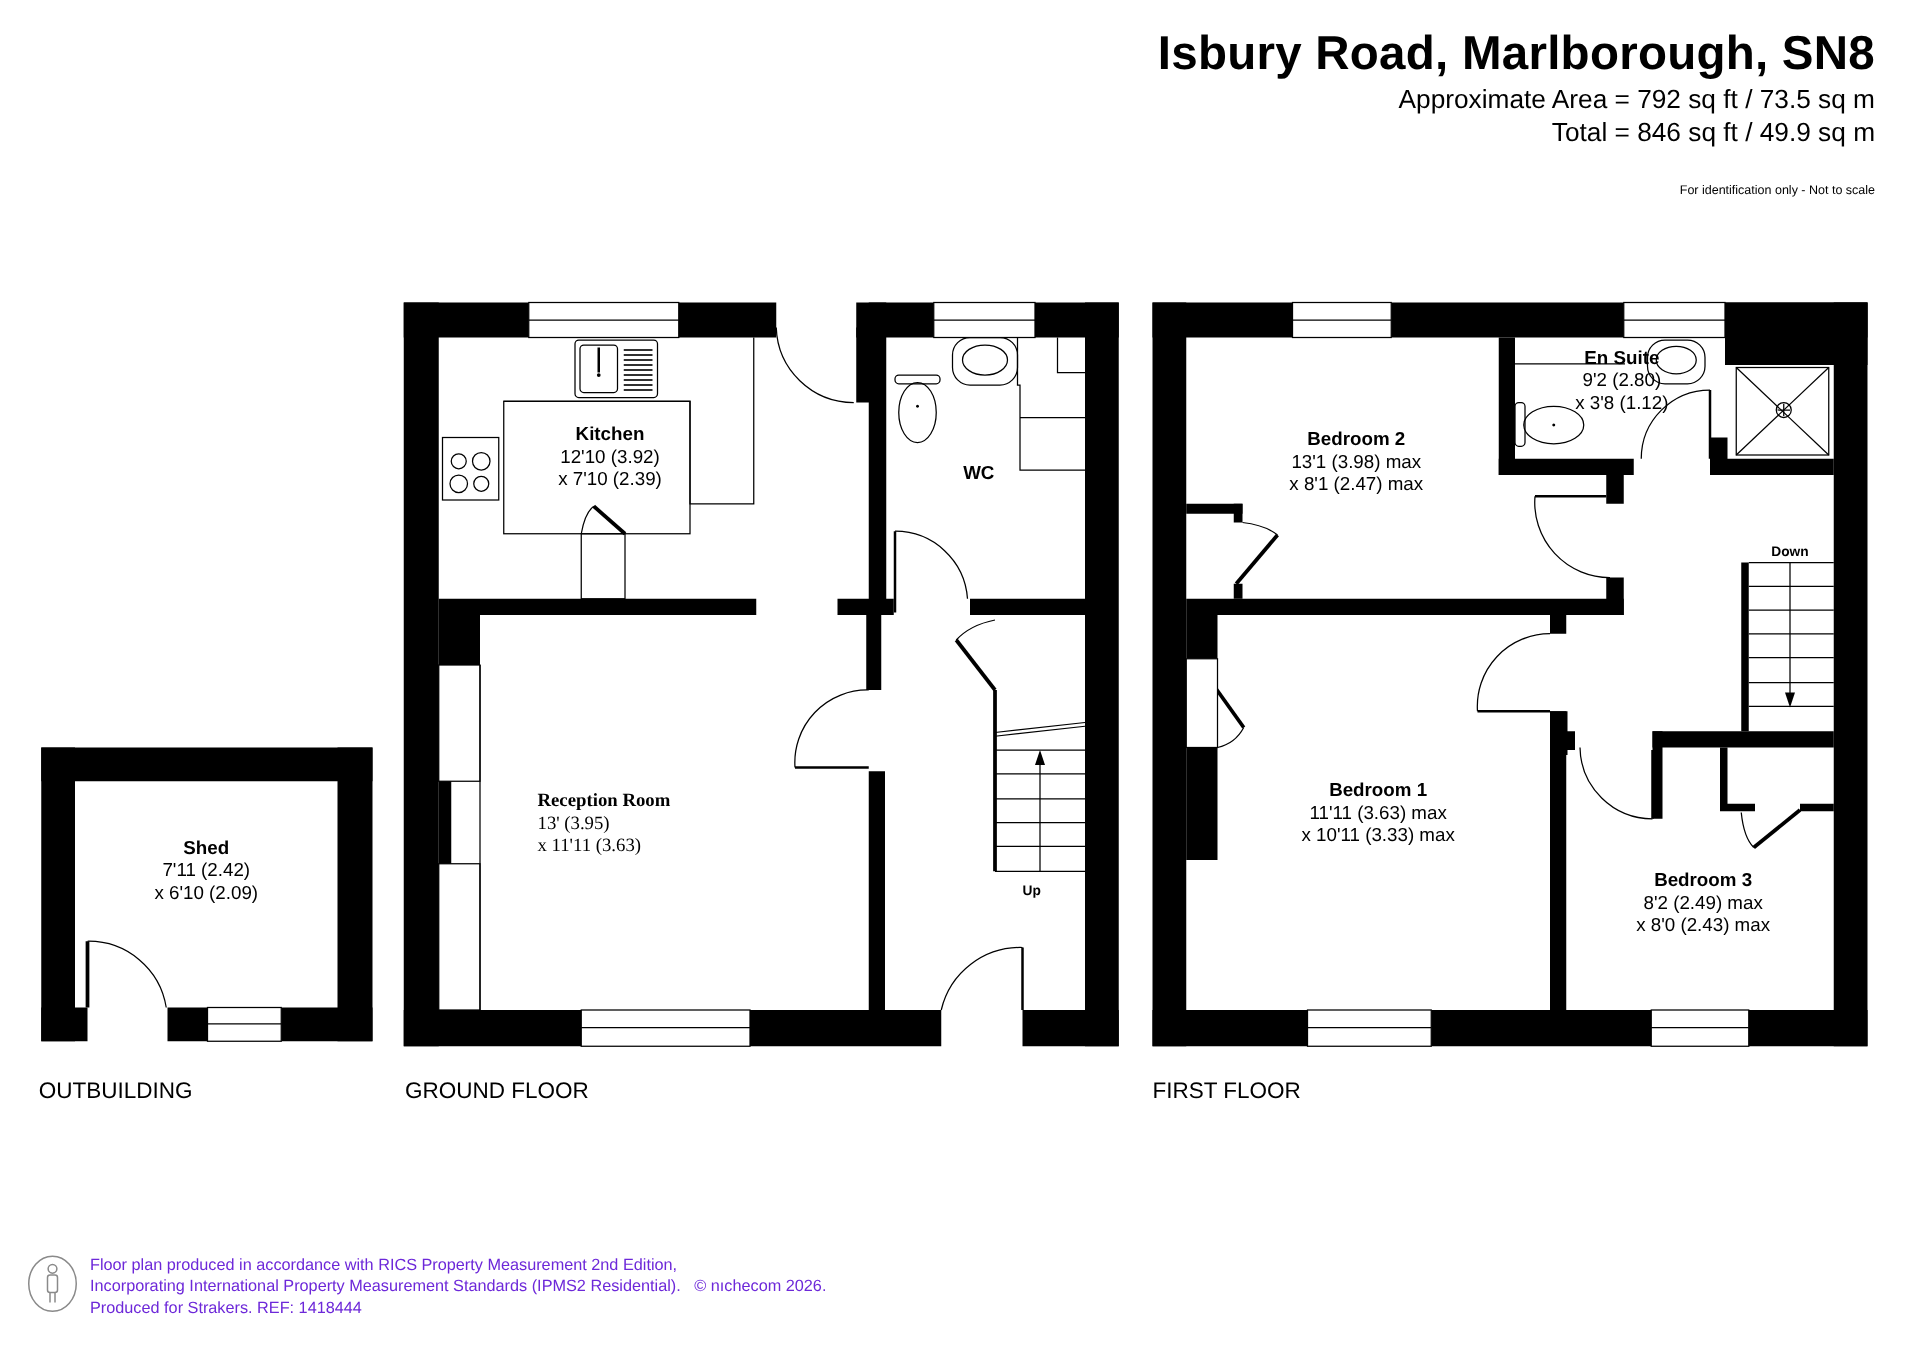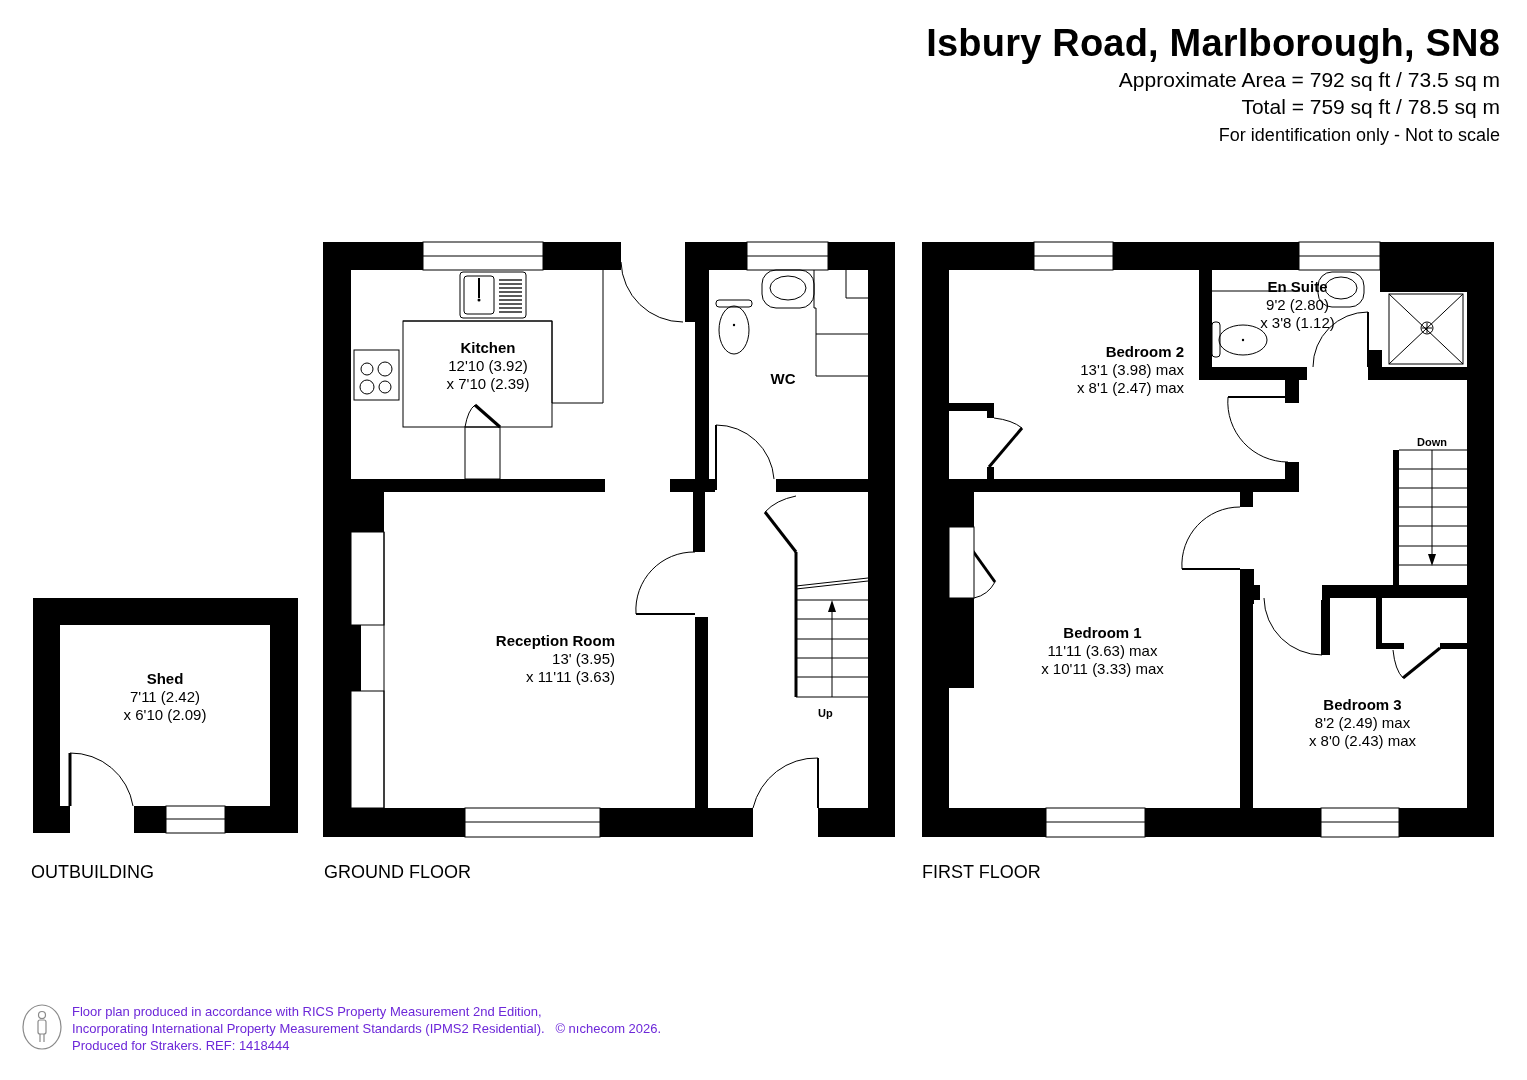--- a/index.html
+++ b/index.html
@@ -1,36 +1,36 @@
 <!DOCTYPE html>
 <html><head>
 <meta charset="utf-8">
 <style>
   html, body { margin: 0; padding: 0; background: #ffffff; }
   body { width: 1527px; height: 1080px; position: relative; overflow: hidden; font-family: "Liberation Sans", sans-serif; color: #000; }
   .header { position: absolute; right: 27px; top: 20px; text-align: right; }
   .title { font-size: 38px; font-weight: bold; letter-spacing: 0.2px; line-height: 46px; margin: 0; }
   .area-line { font-size: 21px; line-height: 27px; }
-  .note { font-size: 18px; line-height: 18px; margin-top: 6px; }
+  .note { font-size: 10px; line-height: 18px; margin-top: 24px; }
   .plan { position: absolute; left: 0; top: 0; }
   .room-name { font-weight: bold; font-size: 15px; }
   .room-dim { font-size: 15px; }
   .floor-label { position: absolute; font-size: 18px; font-weight: normal; top: 862px; }
   .small-label { font-weight: bold; font-size: 11px; }
   .footer { position: absolute; left: 20px; top: 1003px; display: flex; align-items: flex-start; }
   .footer-text { font-size: 13px; color: #6d28d9; line-height: 17px; margin-left: 8px; }
   .footer-icon { width: 44px; height: 48px; }
 </style>
 </head>
 <body>
 
 <div class="header">
   <div class="title">Isbury Road, Marlborough, SN8</div>
   <div class="area-line">Approximate Area = 792 sq ft / 73.5 sq m</div>
-  <div class="area-line">Total = 759 sq ft / 78.5 sq m</div>
+  <div class="area-line">Total = 846 sq ft / 49.9 sq m</div>
   <div class="note">For identification only - Not to scale</div>
 </div>
 
 <svg class="plan" width="1527" height="1080" viewBox="0 0 1527 1080" xmlns="http://www.w3.org/2000/svg">
   <g fill="#000" stroke="none">
 
     <g>
       <rect x="33" y="598" width="265" height="27"></rect>
       <rect x="33" y="598" width="27" height="235"></rect>
       <rect x="270" y="598" width="28" height="235"></rect>
@@ -260,29 +260,29 @@
 <div style="position:absolute;left:418px;top:339px;width:140px;text-align:center;line-height:18px;">
   <div class="room-name">Kitchen</div>
   <div class="room-dim">12'10 (3.92)</div>
   <div class="room-dim">x 7'10 (2.39)</div>
 </div>
 
 <div style="position:absolute;left:753px;top:370px;width:60px;text-align:center;line-height:18px;">
   <div class="room-name">WC</div>
 </div>
 
-<div style="position:absolute;left:430px;top:632px;width:185px;text-align:right;line-height:18px;">
+<div style="position:absolute;left:430px;top:632px;width:185px;text-align:left;line-height:18px;font-family:Liberation Serif, serif;">
   <div class="room-name">Reception Room</div>
   <div class="room-dim">13' (3.95)</div>
   <div class="room-dim">x 11'11 (3.63)</div>
 </div>
 
 <div class="small-label" style="position:absolute;left:818px;top:707px;width:28px;text-align:left;">Up</div>
 
-<div style="position:absolute;left:1034px;top:343px;width:150px;text-align:right;line-height:18px;">
+<div style="position:absolute;left:1010px;top:343px;width:150px;text-align:center;line-height:18px;">
   <div class="room-name">Bedroom 2</div>
   <div class="room-dim">13'1 (3.98) max</div>
   <div class="room-dim">x 8'1 (2.47) max</div>
 </div>
 
 <div style="position:absolute;left:1245px;top:278px;width:105px;text-align:center;line-height:18px;">
   <div class="room-name">En Suite</div>
   <div class="room-dim">9'2 (2.80)</div>
   <div class="room-dim">x 3'8 (1.12)</div>
 </div>

